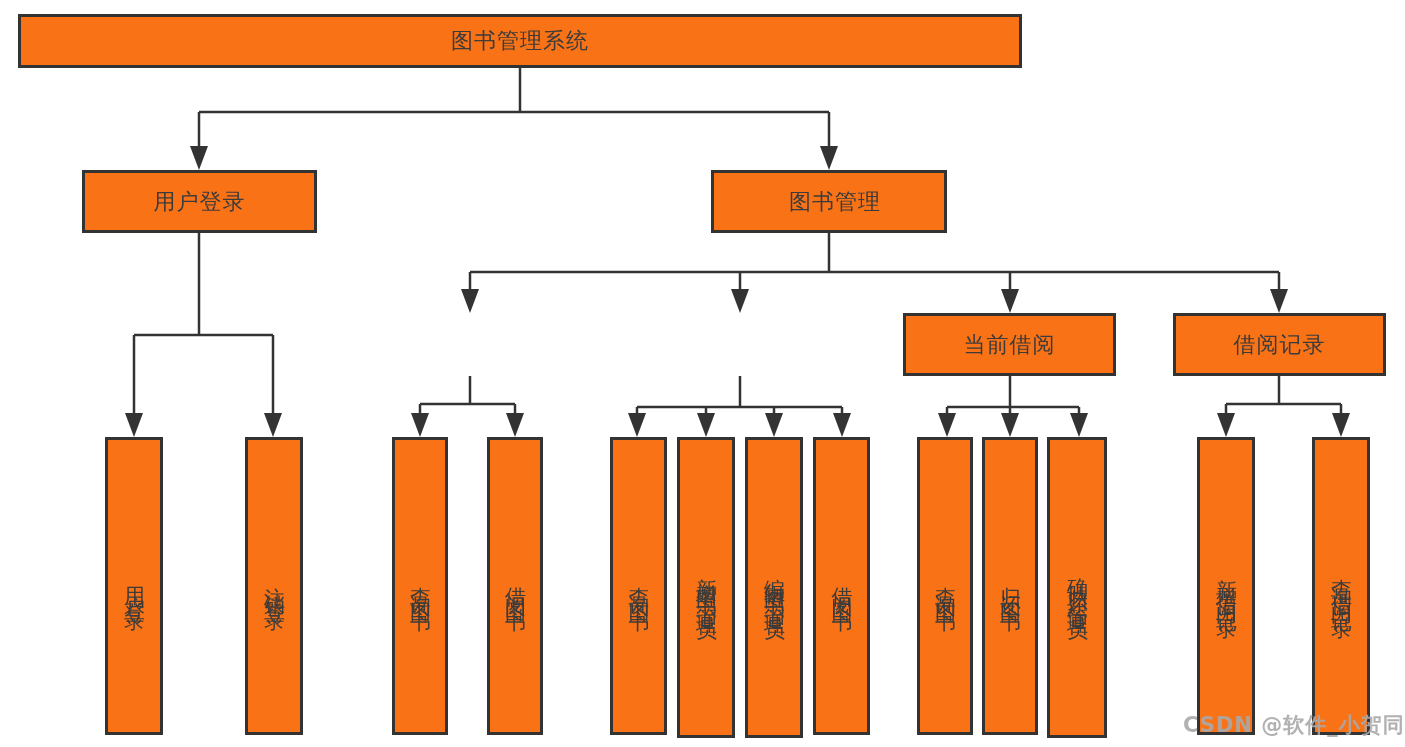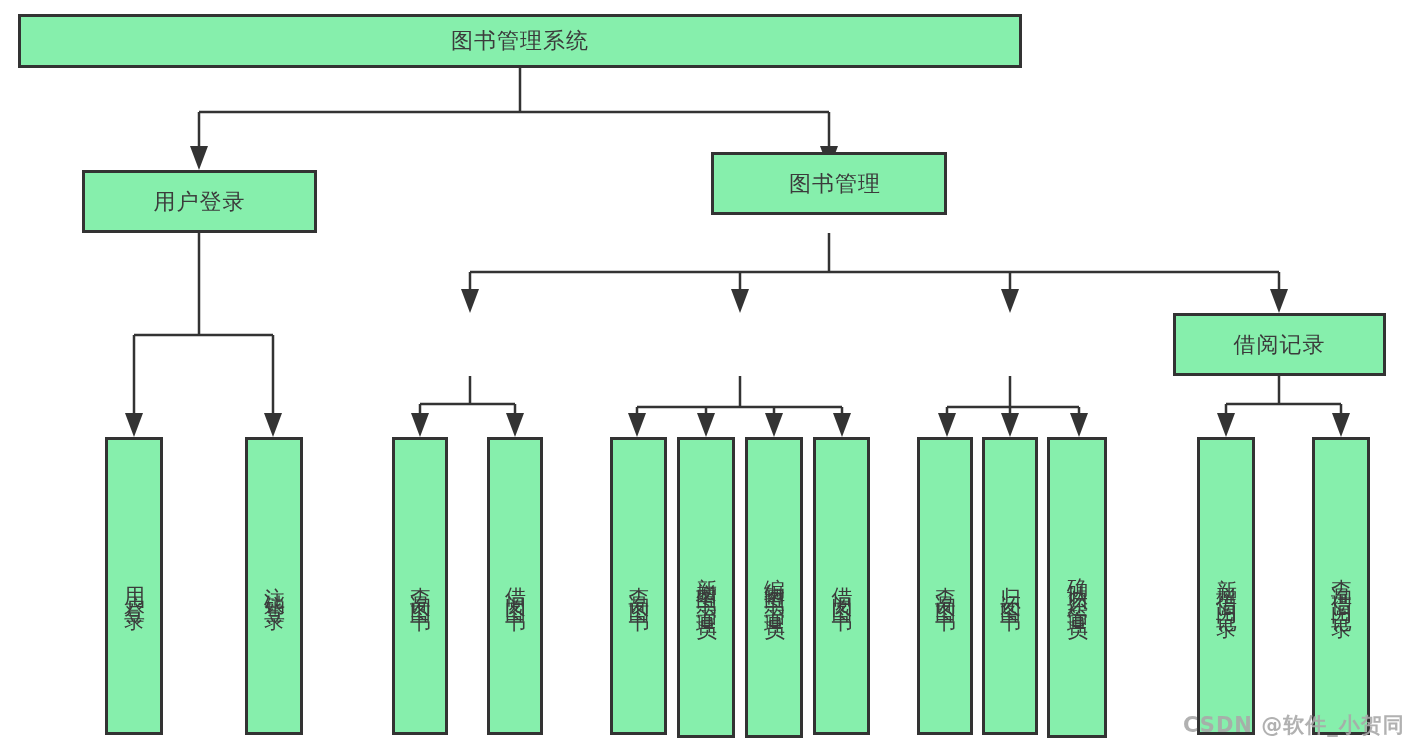--- a/index.html
+++ b/index.html
@@ -20,21 +20,21 @@
     left: 0;
     top: 0;
     width: 1405px;
     height: 747px;
     pointer-events: none;
   }
   .box {
     position: absolute;
     box-sizing: border-box;
     border: 3px solid #333333;
-    background: #86efac;
+    background: #f97316;
     display: flex;
     align-items: center;
     justify-content: center;
     color: #3b3b3b;
   }
   .h-label {
     font-size: 22px;
     letter-spacing: 1px;
     white-space: nowrap;
   }
@@ -132,24 +132,27 @@
     </g>
   </svg>
 
   <div class="box" style="left:18px; top:14px; width:1004px; height:54px;">
     <span class="h-label">图书管理系统</span>
   </div>
 
   <div class="box" style="left:82px; top:170px; width:235px; height:63px;">
     <span class="h-label">用户登录</span>
   </div>
-  <div class="box" style="left:711px; top:152px; width:236px; height:63px;padding-left:12px;">
+  <div class="box" style="left:711px; top:170px; width:236px; height:63px;padding-left:12px;">
     <span class="h-label">图书管理</span>
   </div>
 
+  <div class="box" style="left:903px; top:313px; width:213px; height:63px;">
+    <span class="h-label">当前借阅</span>
+  </div>
   <div class="box" style="left:1173px; top:313px; width:213px; height:63px;">
     <span class="h-label">借阅记录</span>
   </div>
 
   <div class="box leaf" style="left:105px; width:58px;">
     <span class="v-label">用户登录</span>
   </div>
   <div class="box leaf" style="left:245px; width:58px;">
     <span class="v-label">注销登录</span>
   </div>

